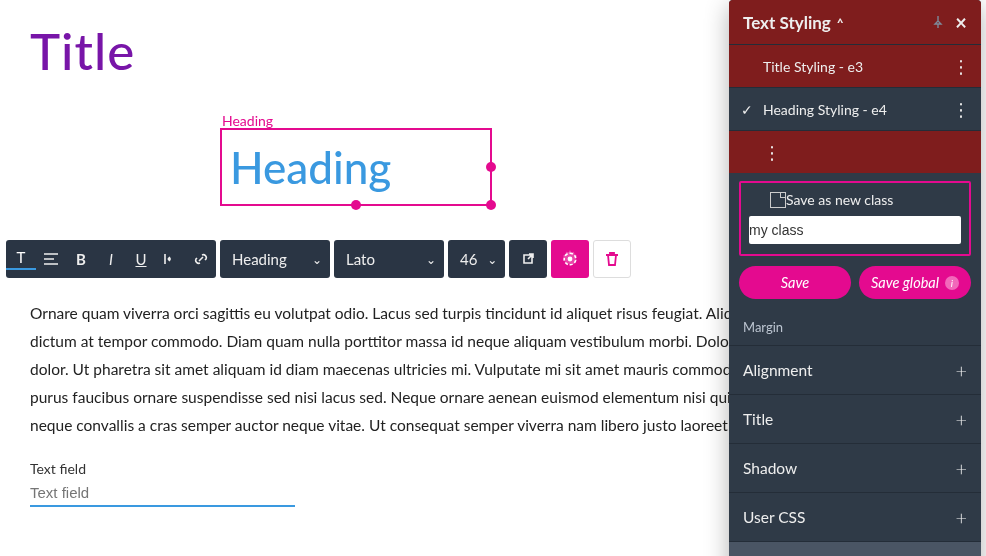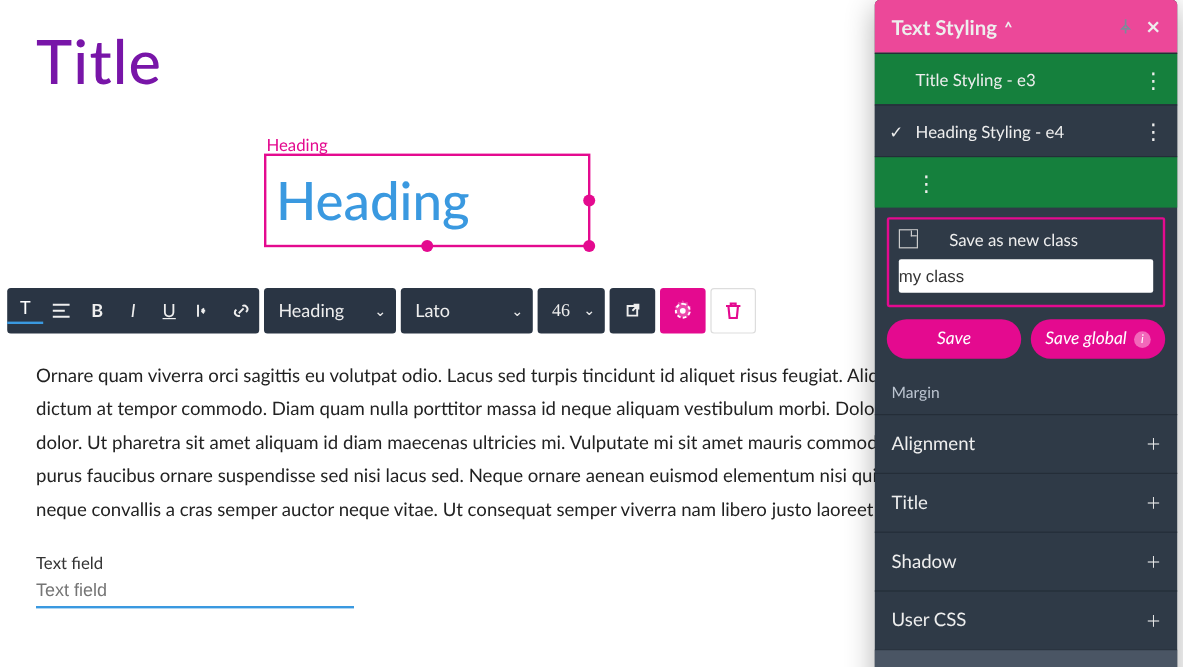--- a/index.html
+++ b/index.html
@@ -82,21 +82,21 @@
     justify-content: center;
     color: #eee;
     font-size: 15px;
   }
   .tb-under { border-bottom: 2px solid #3a99e0; padding-bottom: 2px; color:#fff; }
   .tb-select {
     padding: 0 28px 0 12px;
     position: relative;
     min-width: 110px;
   }
-  .tb-select.small { min-width: 56px; font-family: Liberation Serif, serif; }
+  .tb-select.small { min-width: 56px; }
   .tb-select .car {
     position: absolute; right: 8px; top: 50%; transform: translateY(-50%);
     font-size: 12px;
   }
   .tb-ext { width: 38px; display:flex;align-items:center;justify-content:center;}
   .tb-pink {
     background: #e40a8f;
     width: 38px;
     border-radius: 3px;
     display: flex; align-items: center; justify-content: center;
@@ -149,50 +149,50 @@
     border-radius: 4px;
     box-shadow: 0 6px 24px rgba(0,0,0,.3);
     font-size: 14px;
     display: flex;
     flex-direction: column;
   }
   .panel-header {
     display: flex;
     align-items: center;
     padding: 10px 10px 10px 14px;
-    background: #ec4899;
+    background: #7f1d1d;
     border-radius: 4px 4px 0 0;
     font-weight: 700;
     font-size: 17px;
   }
   .panel-header .caret { margin-left: 6px; font-size: 14px; }
   .panel-header .spacer { flex: 1; }
   .panel-header .pin, .panel-header .close { width: 20px; text-align: center; }
   .panel-header .pin { color: #7d8a9a; }
   .panel-header .close { font-size: 20px; font-weight: bold; cursor: pointer; }
   .class-row {
     display: flex;
     align-items: center;
     padding: 10px 12px;
     border-top: 1px solid #242d38;
-    background: #15803d;
+    background: #7f1d1d;
   }
   .class-row.alt { background: #2f3a47; }
   .class-row .check { width: 16px; margin-right: 6px; font-size: 14px; }
   .class-row .fill { flex: 1; }
   .class-row .dots { font-size: 18px; letter-spacing: -1px; }
   .save-box {
     margin: 8px 10px 10px 10px;
     border: 2px solid #e40a8f;
     border-radius: 2px;
     padding: 8px 8px 10px 8px;
   }
   .save-head {
-    display: flex; gap: 26px;
-    font-size: 14px; margin-bottom: 8px;
+    display: flex; align-items: center; gap: 0;
+    font-size: 14px; margin-bottom: 8px; margin-left: 21px;
   }
   .save-head .disk {
     width: 16px; height: 16px; border: 1.5px solid #ccc;
     position: relative;
   }
   .disk::after {
     content:""; position:absolute; top:0; right:0; width:4px; height:4px;
     background:#2f3a47; border-left:1.5px solid #ccc; border-bottom:1.5px solid #ccc;
   }
   .class-input {

